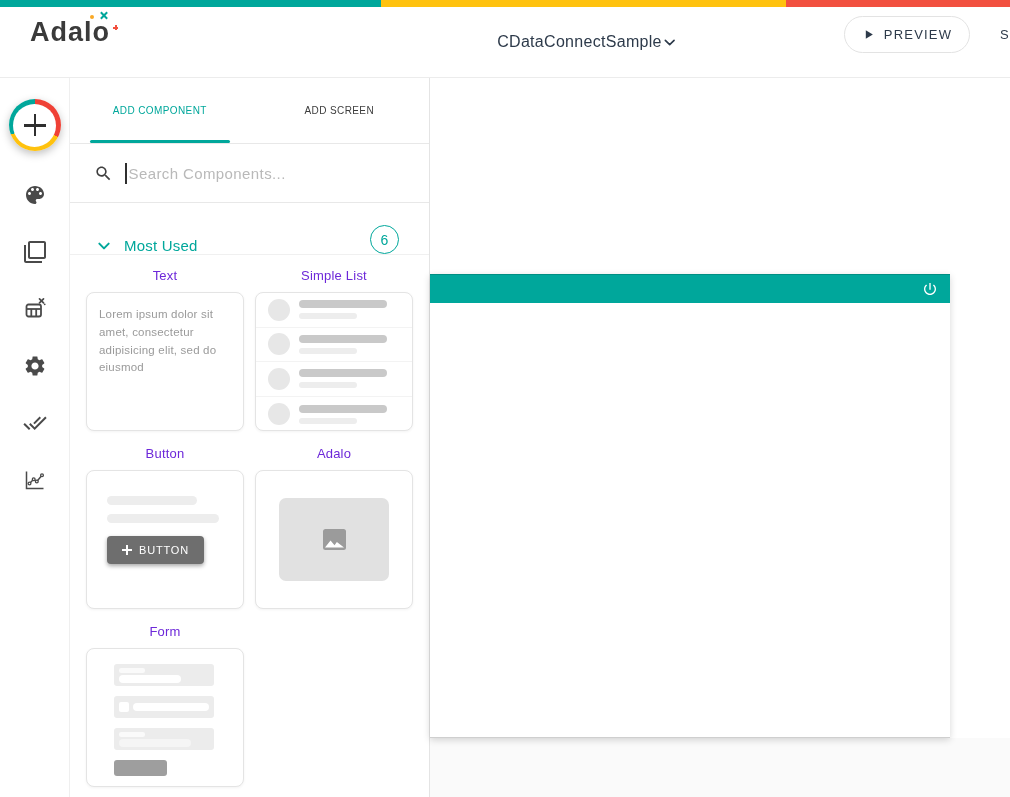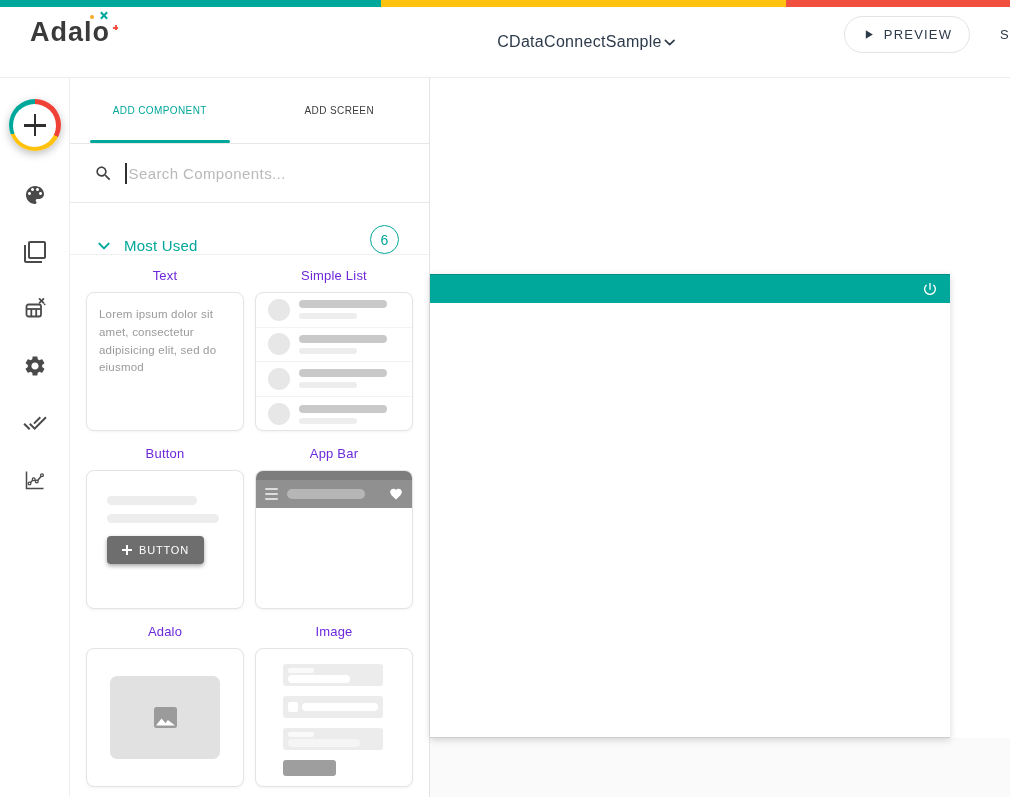--- a/index.html
+++ b/index.html
@@ -336,53 +336,36 @@
         <div class="card btn-card">
           <div class="sk-bar b1"></div>
           <div class="sk-bar b2"></div>
           <div class="mini-button">
             <span class="mini-plus"></span>
             <span>BUTTON</span>
           </div>
         </div>
       </div>
 
-      <div class="card-wrap">
-        <div class="card-label">App Bar</div>
-        <div class="card">
-          <div class="ab-status"></div>
-          <div class="ab-bar">
-            <span class="ham">
-              <span></span>
-                <span></span>
-                <span></span>
-            </span>
-            <span class="ab-title"></span>
-            <svg class="ab-heart" viewBox="0 0 24 24">
-              <path fill="#fff" d="M12 21.35l-1.45-1.32C5.4 15.36 2 12.28 2 8.5 2 5.42 4.42 3 7.5 3c1.74 0 3.41.81 4.5 2.09C13.09 3.81 14.76 3 16.5 3 19.58 3 22 5.42 22 8.5c0 3.78-3.4 6.86-8.55 11.54L12 21.35z"></path>
-            </svg>
-          </div>
-        </div>
-      </div>
 
       <div class="card-wrap">
         <div class="card-label">Adalo</div>
         <div class="card img-card">
           <div class="img-ph">
             <div class="img-icon">
               <svg viewBox="0 0 24 14">
                 <path fill="#fff" d="M0 14l7-9 5 6 3-4 9 7z"></path>
               </svg>
             </div>
           </div>
         </div>
       </div>
 
       <div class="card-wrap">
-        <div class="card-label">Image</div>
+        <div class="card-label">Form</div>
         <div class="card form-card">
           <div class="f-field">
             <span class="f-label"></span>
               <span class="f-input"></span>
           </div>
           <div class="f-field">
             <span class="f-icon"></span>
               <span class="f-input-wide"></span>
           </div>
           <div class="f-field">

